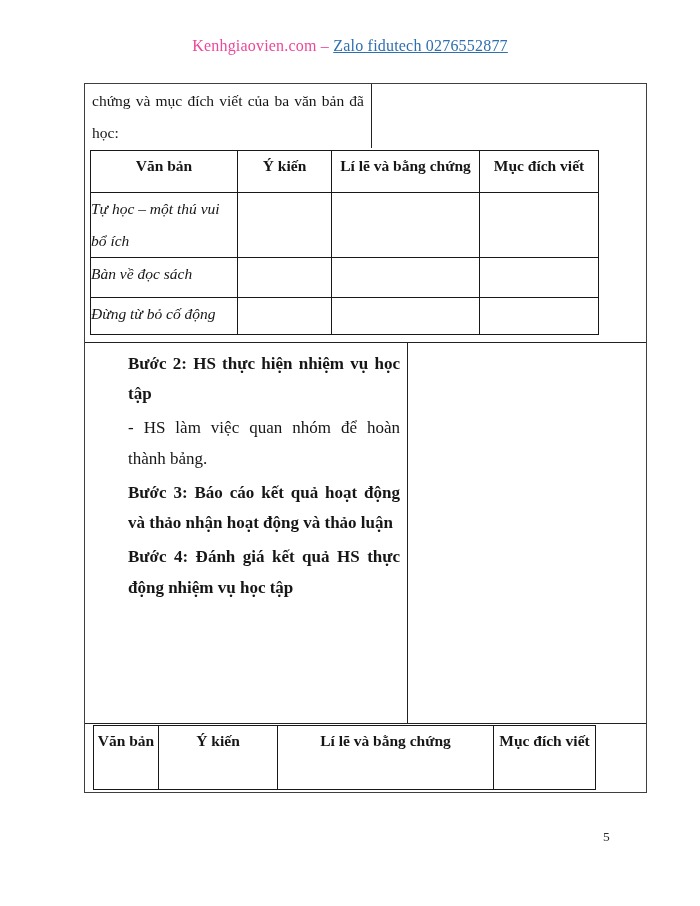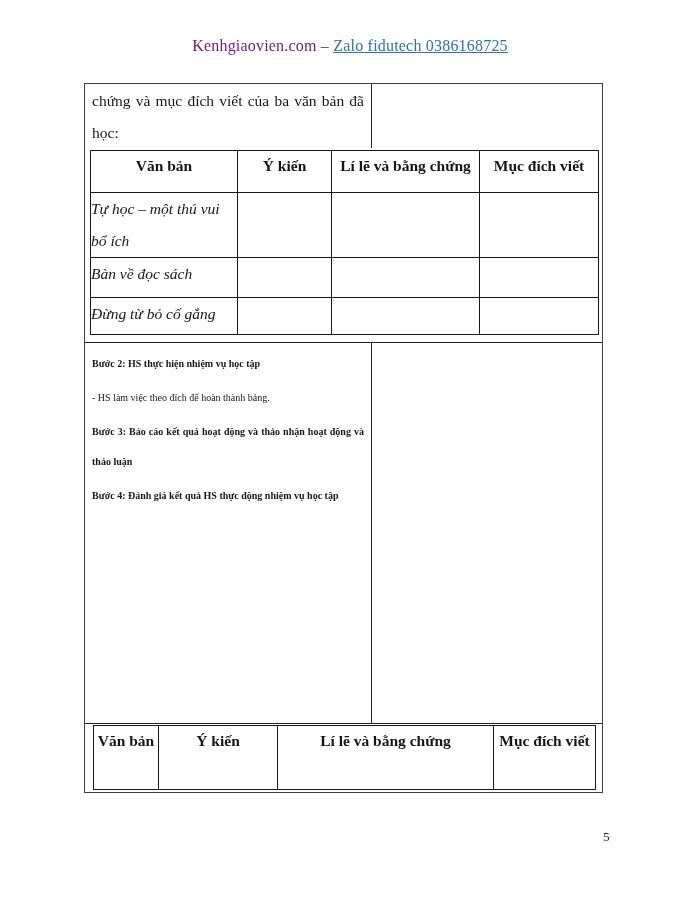--- a/index.html
+++ b/index.html
@@ -10,27 +10,27 @@
     color: #161616;
     overflow: hidden;
   }
   .page { position: relative; width: 700px; height: 906px; background: #fff; }
 
   
   .header-line {
     position: absolute; top: 37px; left: 0; width: 700px;
     text-align: center; font-size: 16px; letter-spacing: 0.2px;
   }
-  .site-name { color: #701a75; }
+  .site-name { color: #ec4899; }
   .zalo-link { color: #2e6fb0; text-decoration: underline; cursor: pointer; }
 
   
   .outer-table {
     position: absolute; left: 84px; top: 83px;
-    width: 519px; height: 710px;
+    width: 563px; height: 710px;
     border: 1.5px solid #3f3f3f;
     box-sizing: border-box;
     display: flex; flex-direction: column;
   }
 
   .row1 { height: 64px; display: flex; flex-shrink: 0; }
   .row1-left {
     width: 287px; box-sizing: border-box;
     border-right: 1.3px solid #222;
     padding: 1px 7px 0 7px;
@@ -61,23 +61,24 @@
   .t1 .r3 { height: 37px; }
 
   .row3 {
     flex: 1; display: flex;
     border-top: 1.4px solid #222;
   }
   .row3-left {
     width: 287px; box-sizing: border-box;
     border-right: 1.3px solid #222;
     padding: 2px 7px 0 7px;
-    font-size: 10px; line-height: 30.5px;
+    font-size: 17px; line-height: 30.5px;
     text-align: justify;
     overflow: hidden;
+    margin-left: 36px;
   }
   .row3-left p { margin: 3.5px 0; }
   .step-heading { font-weight: bold; }
   .row3-right { flex: 1; }
 
   .row4 {
     height: 68px; flex-shrink: 0;
     border-top: 1.2px solid #222;
     position: relative;
   }
@@ -92,21 +93,21 @@
     font-size: 13.5px; color: #2b2b2b;
   }
 </style>
 </head>
 <body>
 
 <div class="page">
 
   <div class="header-line">
     <span class="site-name">Kenhgiaovien.com –</span>
-    <span class="zalo-link">Zalo fidutech 0386168725</span>
+    <span class="zalo-link">Zalo fidutech 0276552877</span>
   </div>
 
   <div class="outer-table">
 
     <div class="row1">
       <div class="row1-left">chứng và mục đích viết của ba văn bản đã học:</div>
       <div class="row1-right"></div>
     </div>
 
     <div class="row2">
@@ -130,33 +131,33 @@
           <td></td>
           <td></td>
         </tr>
         <tr class="r2">
           <td class="title-cell">Bàn về đọc sách</td>
           <td></td>
           <td></td>
           <td></td>
         </tr>
         <tr class="r3">
-          <td class="title-cell">Đừng từ bỏ cố gắng</td>
+          <td class="title-cell">Đừng từ bỏ cố động</td>
           <td></td>
           <td></td>
           <td></td>
         </tr>
       </tbody>
         </table>
     </div>
 
     <div class="row3">
       <div class="row3-left">
         <p class="step-heading">Bước 2: HS thực hiện nhiệm vụ học tập</p>
-        <p class="step-body">- HS làm việc theo đích để hoàn thành bảng.</p>
+        <p class="step-body">- HS làm việc quan nhóm để hoàn thành bảng.</p>
         <p class="step-heading">Bước 3: Báo cáo kết quả hoạt động và thảo nhận hoạt động và thảo luận</p>
         <p class="step-heading">Bước 4: Đánh giá kết quả HS thực động nhiệm vụ học tập</p>
       </div>
       <div class="row3-right"></div>
     </div>
 
     <div class="row4">
       <table class="inner-table t2">
         <colgroup>
           <col style="width:65px">

